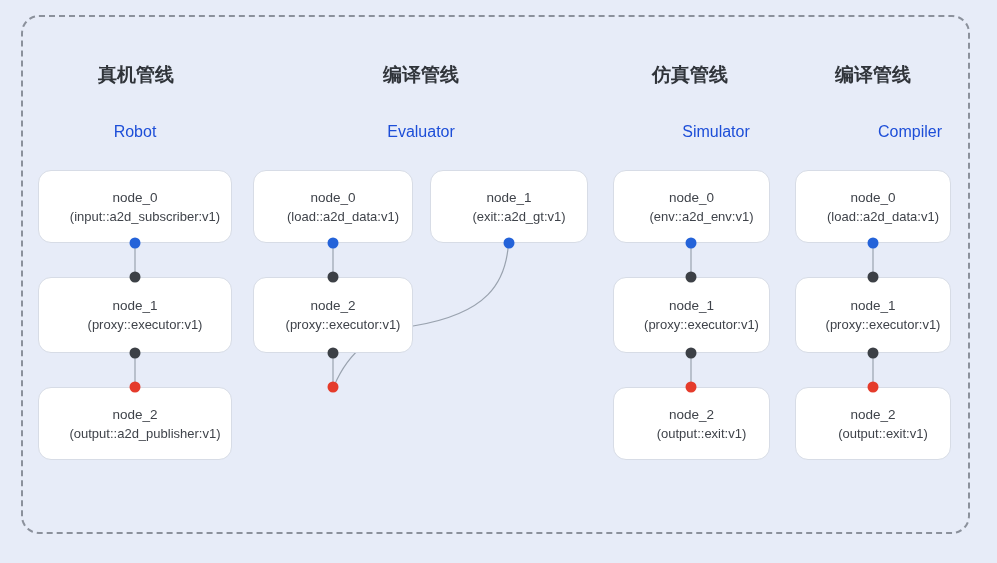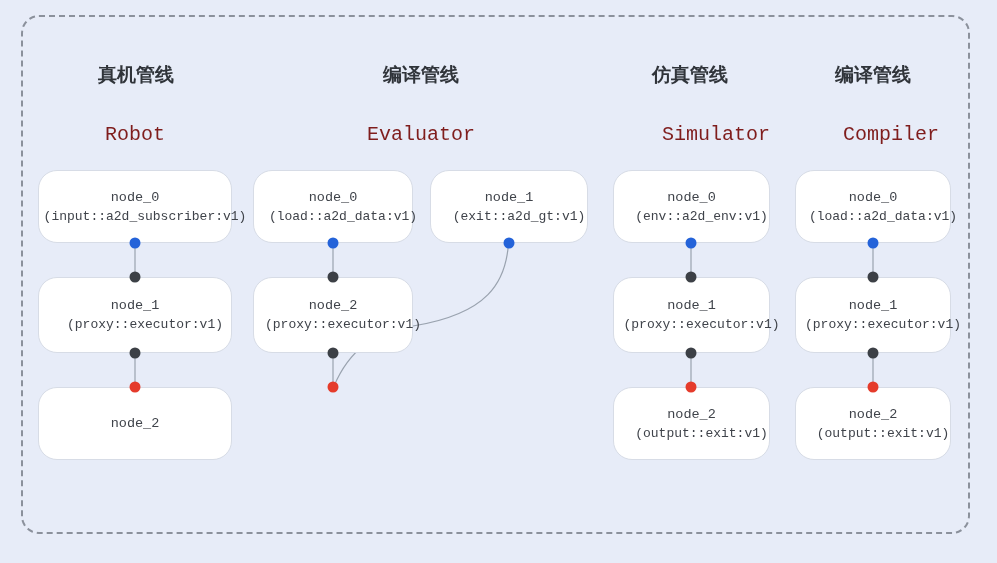--- a/index.html
+++ b/index.html
@@ -1,37 +1,37 @@
 <!DOCTYPE html>
 <html><head>
 <meta charset="utf-8">
 <style>
   html,body{margin:0;padding:0;background:#dfe5f3;}
   .canvas{
     position:relative;width:997px;height:563px;overflow:hidden;
     background:#e7ecf8;
-    font-family:Liberation Mono, monospace;
+    font-family:Liberation Sans, sans-serif;
   }
   .dashed-frame{
     position:absolute;left:21px;top:15px;width:949px;height:519px;
     border:2px dashed #8b919c;border-radius:18px;
     box-sizing:border-box;pointer-events:none;
   }
   .wires{position:absolute;left:0;top:0;z-index:1;}
   .zh-title{
     position:absolute;transform:translateX(-50%);white-space:nowrap;
     font-size:19px;font-weight:700;color:#30343a;z-index:2;top:62px;
   }
   .en-title{
     position:absolute;transform:translateX(-50%);white-space:nowrap;
-    font-size:20px;font-weight:400;color:#7f1d1d;z-index:2;top:123px;
+    font-size:16px;font-weight:400;color:#1d4ed8;z-index:2;top:123px;
   }
   .node{
     position:absolute;z-index:2;box-sizing:border-box;
-    background:#ffffff;border:1px solid #d7dce6;border-radius:19px;
+    background:#ffffff;border:1px solid #d7dce6;border-radius:13px;
     display:flex;flex-direction:column;align-items:center;justify-content:center;
     gap:2px;
   }
   .node-name{font-size:13.5px;color:#3f434a;line-height:17px;}
   .node-type{font-size:13px;color:#3f434a;line-height:17px;white-space:nowrap;margin-left:20px;}
   .dot{
     position:absolute;z-index:3;width:11px;height:11px;border-radius:50%;
     transform:translate(-50%,-50%);
   }
   .dot.blue{background:#2463d9;}
@@ -60,32 +60,33 @@
   <div class="zh-title" style="left:136px">真机管线</div>
   <div class="en-title" style="left:135px">Robot</div>
 
   <div class="zh-title" style="left:421px">编译管线</div>
   <div class="en-title" style="left:421px">Evaluator</div>
 
   <div class="zh-title" style="left:690px">仿真管线</div>
   <div class="en-title" style="left:716px">Simulator</div>
 
   <div class="zh-title" style="left:873px">编译管线</div>
-  <div class="en-title" style="left:891px">Compiler</div>
+  <div class="en-title" style="left:910px">Compiler</div>
 
   <div class="node" style="left:38px;top:170px;width:194px;height:73px">
     <div class="node-name">node_0</div>
     <div class="node-type">(input::a2d_subscriber:v1)</div>
   </div>
   <div class="node" style="left:38px;top:277px;width:194px;height:76px">
     <div class="node-name">node_1</div>
     <div class="node-type">(proxy::executor:v1)</div>
   </div>
   <div class="node" style="left:38px;top:387px;width:194px;height:73px">
     <div class="node-name">node_2</div>
+    <div class="node-type">(output::a2d_publisher:v1)</div>
   </div>
 
   <div class="node" style="left:253px;top:170px;width:160px;height:73px">
     <div class="node-name">node_0</div>
     <div class="node-type">(load::a2d_data:v1)</div>
   </div>
   <div class="node" style="left:430px;top:170px;width:158px;height:73px">
     <div class="node-name">node_1</div>
     <div class="node-type">(exit::a2d_gt:v1)</div>
   </div>

